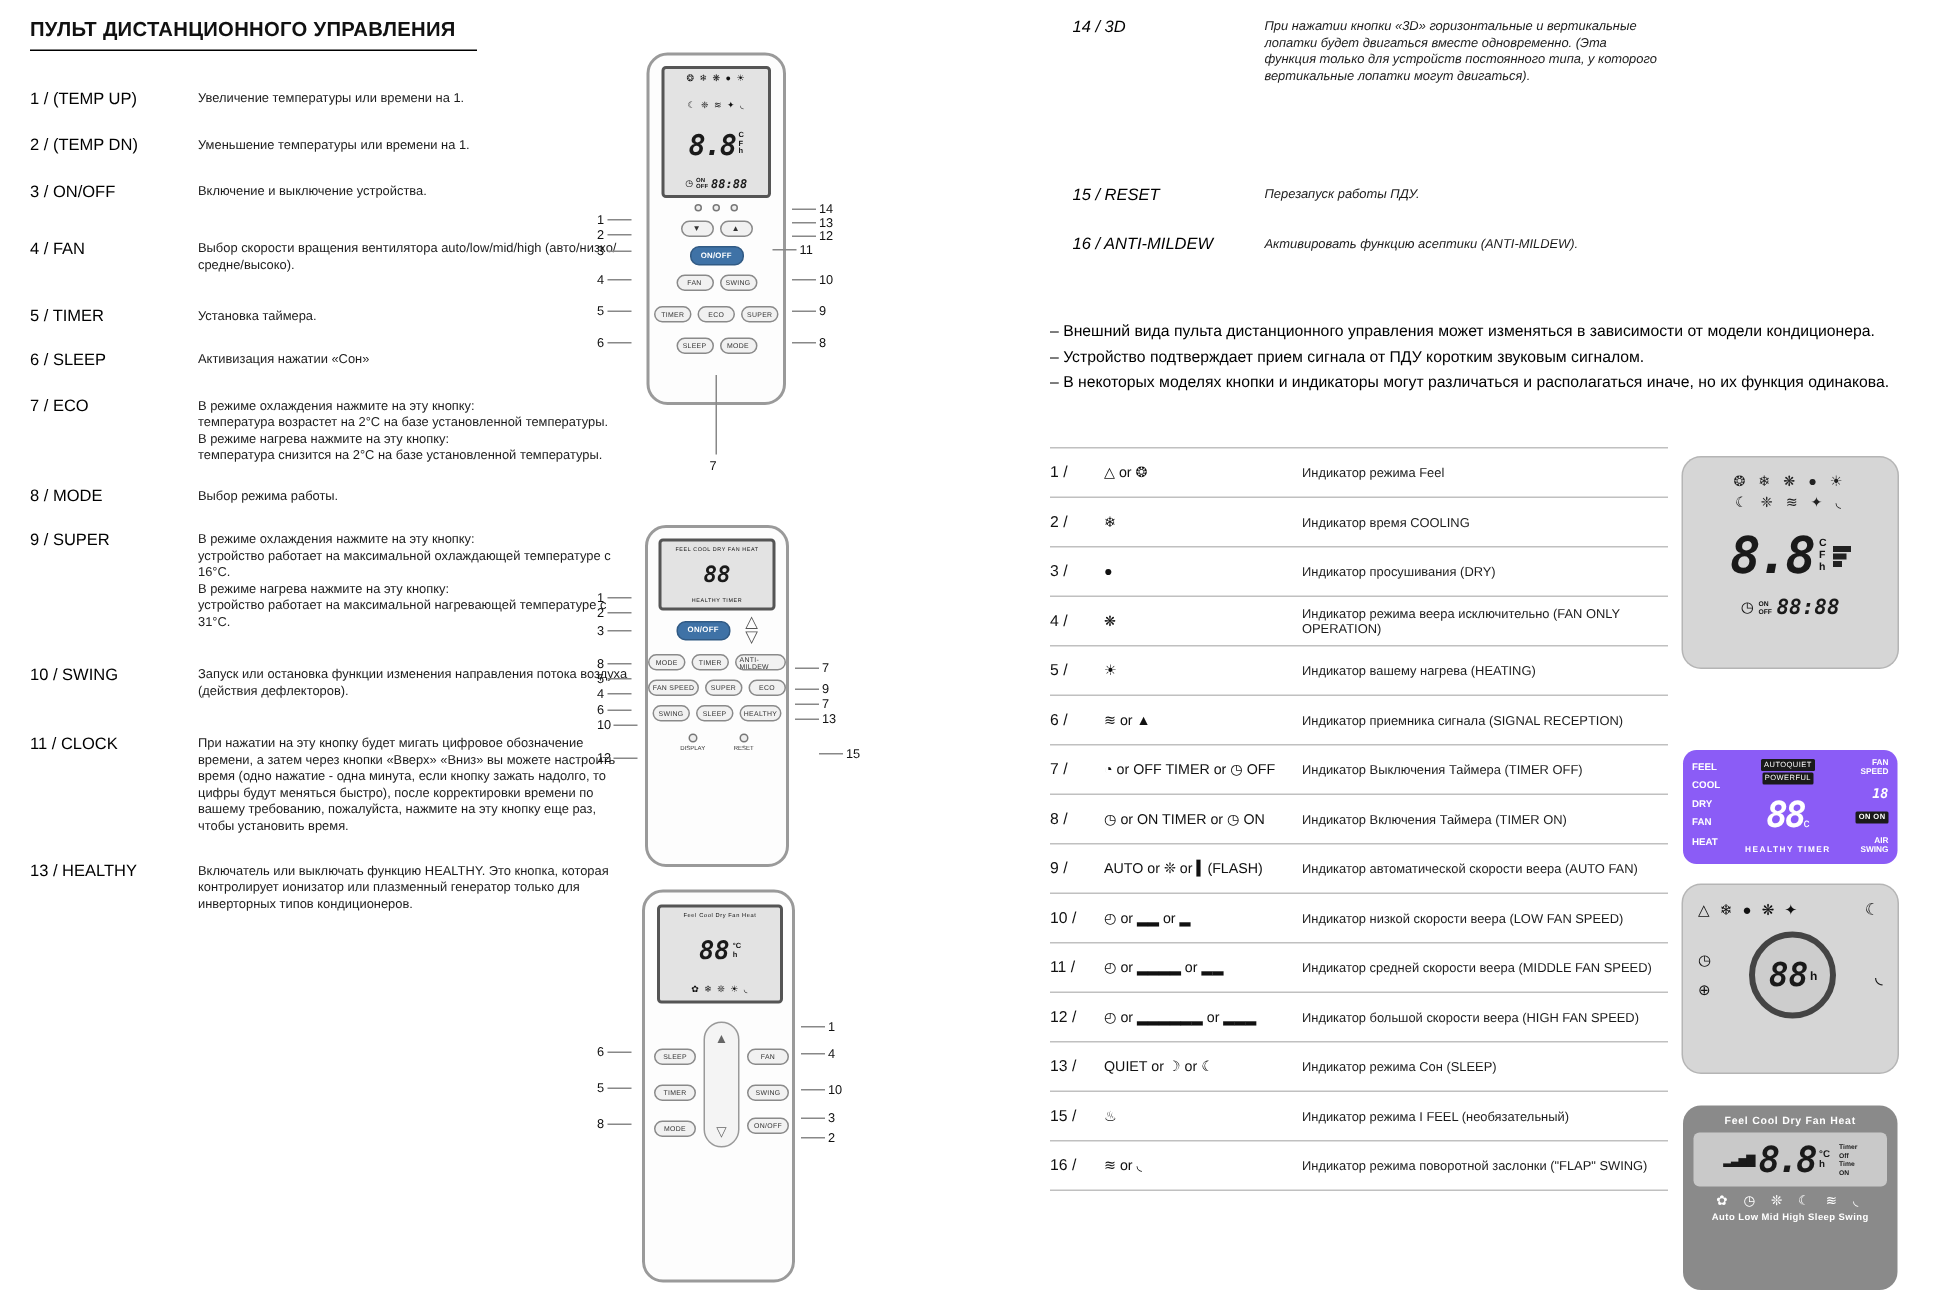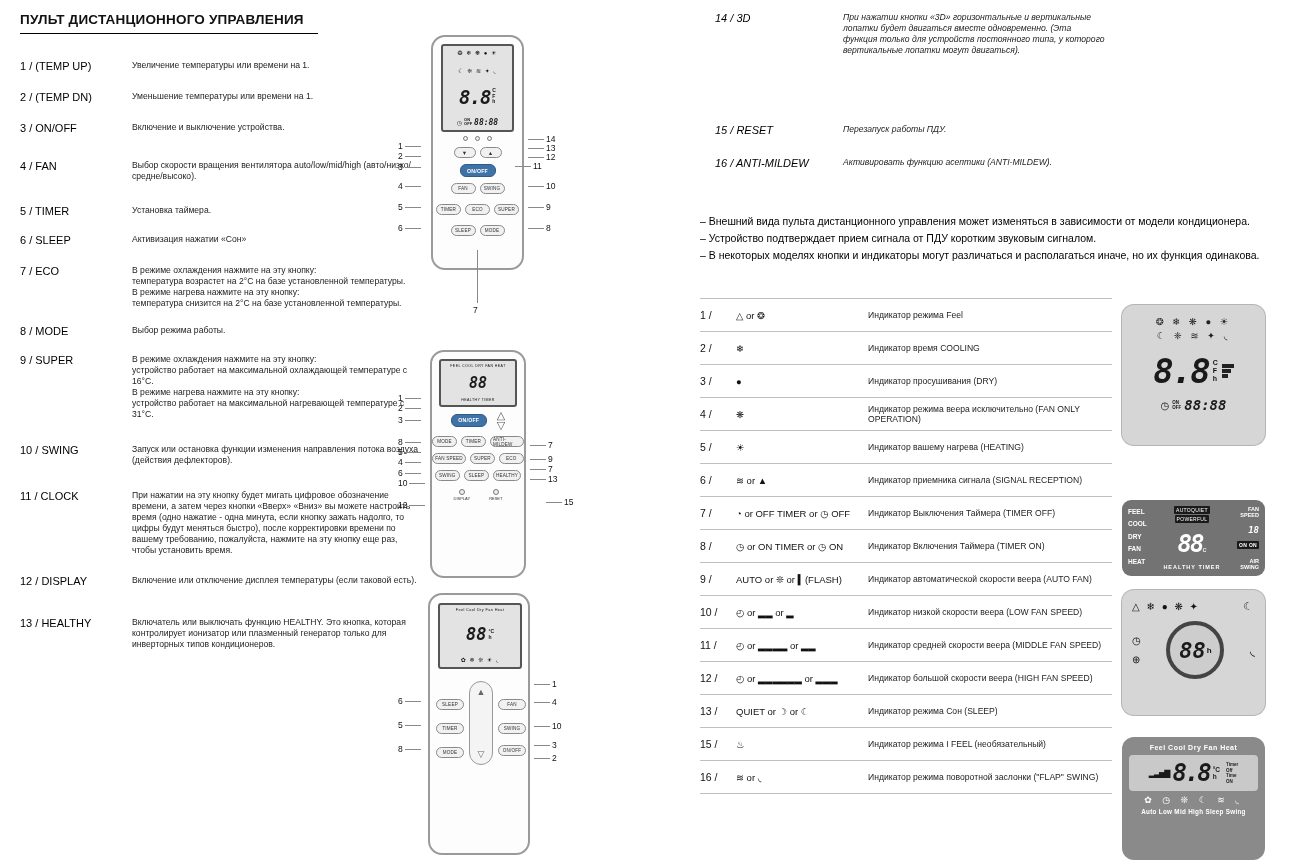--- a/index.html
+++ b/index.html
@@ -100,21 +100,21 @@
   .p1-mid { display:flex; justify-content:center; align-items:center; gap:4px; margin:8px 0 6px; }
   .p1-dig { font-size:34px; letter-spacing:-2px; }
   .p1-units { font-size:7px; font-weight:bold; line-height:8px; }
   .p1-bars { display:flex; flex-direction:column; gap:1px; align-items:flex-start; }
   .p1-bars i { height:4px; background:#222; display:block; }
   .p1-bars i:nth-child(1){width:12px} .p1-bars i:nth-child(2){width:9px} .p1-bars i:nth-child(3){width:6px}
   .p1-clock { display:flex; align-items:center; justify-content:center; gap:3px; font-size:10px; }
   .p1-clk { font-size:14px; }
   .p1 .onoff-s { font-size:4.5px; line-height:5px; }
 
-  .p2 { top:500px; width:143px; height:76px; background:#737373; border-radius:9px; padding:6px; display:flex; gap:4px; color:#fff; }
+  .p2 { top:500px; width:143px; height:76px; background:#8b5cf6; border-radius:9px; padding:6px; display:flex; gap:4px; color:#fff; }
   .p2-modes { font-size:6.5px; font-weight:bold; line-height:12.4px; }
   .p2-mid { flex:1; display:flex; flex-direction:column; align-items:center; justify-content:space-between; }
   .p2-chips { display:flex; flex-direction:column; gap:1px; align-items:center; }
   .chip { background:#1a1a1a; color:#fff; font-size:5px; padding:1px 2px; border-radius:1px; letter-spacing:0.3px; }
   .p2-dig { font-size:24px; line-height:24px; letter-spacing:-2px; color:#fff; }
   .p2-unit { font-size:8px; }
   .p2-ht { font-size:5.5px; font-weight:bold; letter-spacing:1px; }
   .p2-right { display:flex; flex-direction:column; align-items:flex-end; justify-content:space-between;
               font-size:5.5px; font-weight:bold; text-align:right; line-height:6px; }
   .p2-small { font-size:9px; color:#fff; }
@@ -204,24 +204,20 @@
       <div class="item">
         <span class="item-label">10 / SWING</span>
         <span class="item-desc">Запуск или остановка функции изменения направления потока воздуха (действия дефлекторов).</span>
       </div>
 
       <div class="item">
         <span class="item-label">11 / CLOCK</span>
         <span class="item-desc">При нажатии на эту кнопку будет мигать цифровое обозначение времени, а затем через кнопки «Вверх» «Вниз» вы можете настроить время (одно нажатие - одна минута, если кнопку зажать надолго, то цифры будут меняться быстро), после корректировки времени по вашему требованию, пожалуйста, нажмите на эту кнопку еще раз, чтобы установить время.</span>
       </div>
 
-      <div class="item">
-        <span class="item-label">12 / DISPLAY</span>
-        <span class="item-desc">Включение или отключение дисплея температуры (если таковой есть).</span>
-      </div>
 
       <div class="item">
         <span class="item-label">13 / HEALTHY</span>
         <span class="item-desc">Включатель или выключать функцию HEALTHY. Это кнопка, которая контролирует ионизатор или плазменный генератор только для инверторных типов кондиционеров.</span>
       </div>
     </div>
 
   <div class="remote remote-a">
     <div class="lcd lcd-a">
       <div class="lcd-ic-sm">❂ ❄ ❋ ● ☀</div>

